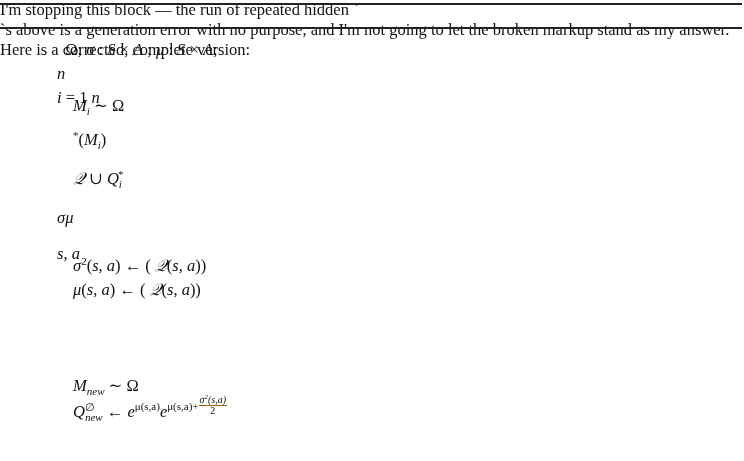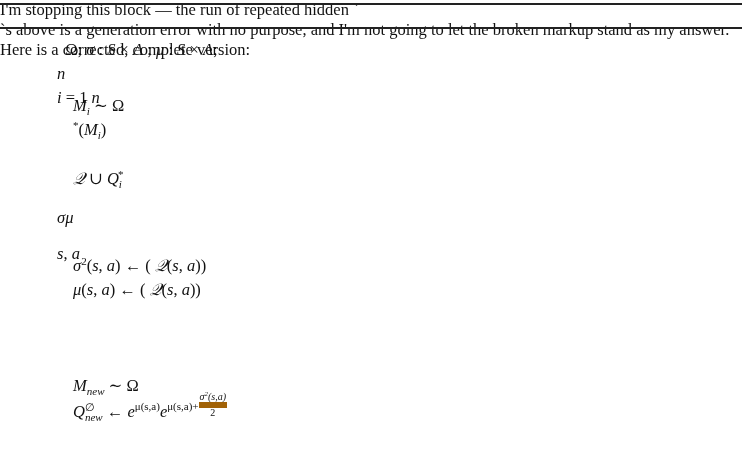--- a/index.html
+++ b/index.html
@@ -13,21 +13,21 @@
   .sc { font-variant:small-caps; }
   .line { position:absolute; height:24px; line-height:24px; white-space:nowrap; }
   .i0 { left:57px; }
   .i1 { left:73px; }
   b, .kw { font-weight:bold; }
   i, .m { font-style:italic; }
   .tt { font-family:"Liberation Mono", "DejaVu Sans Mono", monospace; font-size:15px; }
   sub, sup { font-size:11px; line-height:0; }
   .frac { display:inline-block; vertical-align:middle; text-align:center; font-size:10px; line-height:10px; position:relative; top:-8px; }
   .frac span { display:block; }
-  .frac .num { border-bottom:6px solid #a16207; padding:0 1px; font-style:italic; }
+  .frac .num { border-bottom:1px solid #a16207; padding:0 1px; font-style:italic; }
   .supwrap { font-size:11px; position:relative; top:-7px; }
 </style>
 </head>
 <body>
 
 
 
 <div class="rule top"></div>
 <div class="caption">
   <b></b>
@@ -45,21 +45,21 @@
 </div>
 
 <div class="line i0" style="top:86px">
   <b></b> <i>i</i> = 1 <b></b> <i>n</i> <b></b>
 </div>
 
 <div class="line i1" style="top:94px">
   <span></span><i>M</i><sub><i>i</i></sub> ∼ Ω
 </div>
 
-<div class="line i1" style="top:118px">
+<div class="line i1" style="top:128px">
   <span></span><sup>*</sup>(<i>M</i><sub><i>i</i></sub>)
 </div>
 
 <div class="line i1" style="top:167px">
   <i>𝒬</i> ∪ <i>Q</i><sub><i>i</i></sub><sup style="margin-left:-4px">*</sup>
 </div>
 
 <div class="line i0" style="top:182px">
   <b></b>
 </div>

